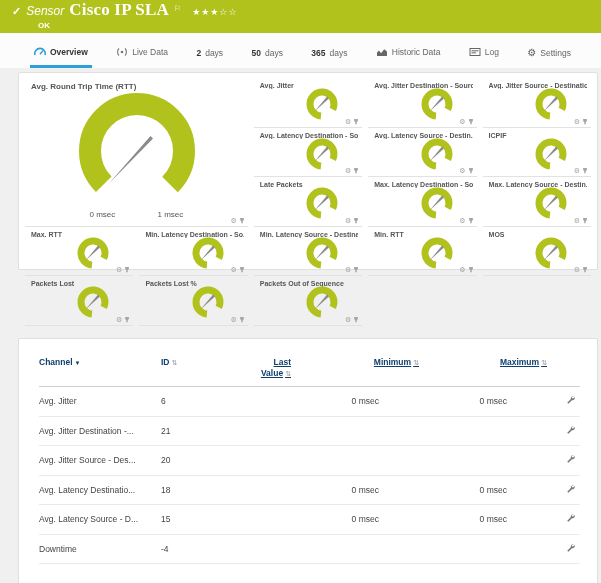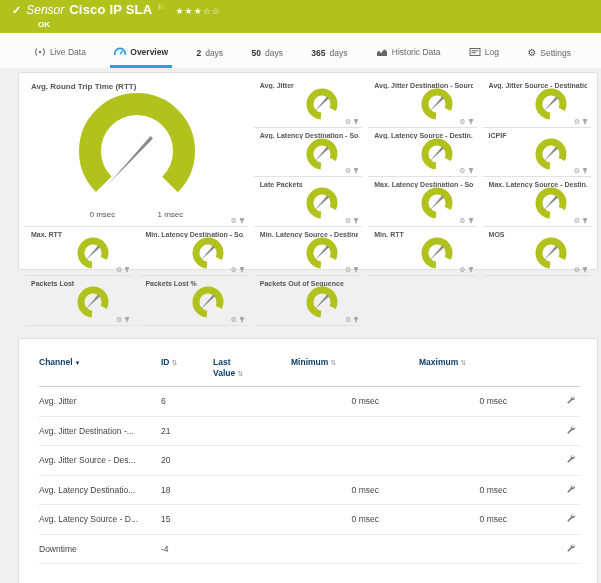--- a/index.html
+++ b/index.html
@@ -6,21 +6,21 @@
   body{
     width:601px;height:583px;position:relative;overflow:hidden;
     background:#f0f0f1;font-family:"Liberation Sans",sans-serif;
     -webkit-font-smoothing:antialiased;
   }
   
   .sensor-header{height:33px;background:#b2c21c;color:#fff;box-sizing:border-box;padding:3px 10px 0 12px;}
   .sh-line1{display:flex;align-items:baseline;gap:5px;line-height:14px;}
   .sh-check{font-size:11px;font-weight:bold;}
   .sh-kicker{font-style:italic;font-size:12px;}
-  .sh-title{font-size:13px;font-weight:bold;letter-spacing:.2px;}
+  .sh-title{font-size:17px;font-weight:bold;letter-spacing:.2px;font-family:Liberation Serif, serif;}
   .sh-flag{font-size:8px;vertical-align:super;position:relative;top:-4px;}
   .sh-stars{font-size:9px;letter-spacing:1px;margin-left:6px;}
   .sh-status{font-size:8px;font-weight:bold;margin:1px 0 12px 26px;}
   
   .tabbar{height:35px;background:#fcfcfc;display:flex;align-items:flex-end;
           justify-content:space-between;padding:0 26px 0 30px;box-sizing:border-box;}
   .tab{display:inline-flex;align-items:center;gap:4px;font-size:8.5px;color:#666;
        padding:9px 4px 7px;border-bottom:3px solid transparent;cursor:pointer;white-space:nowrap;}
   .tab.active{border-bottom-color:#2d9fd9;color:#333;font-weight:bold;}
   .tab .num{font-weight:bold;color:#333;}
@@ -47,21 +47,21 @@
   .scale-label{position:absolute;bottom:6px;width:50px;text-align:center;font-size:8px;color:#555;}
   .scale-label.min{left:20px;}
   .scale-label.max{left:88px;margin-top:40px;}
   
   .channel-table{border-collapse:collapse;table-layout:fixed;width:541px;margin:16px 20px 0;font-size:8.5px;}
   .channel-table col.w-channel{width:122px;} .channel-table col.w-id{width:52px;}
   .channel-table col.w-last{width:78px;}   .channel-table col.w-min{width:128px;}
   .channel-table col.w-max{width:128px;}   .channel-table col.w-act{width:33px;}
   .channel-table th{color:#0e3f6d;font-weight:bold;text-align:left;vertical-align:top;
                     padding:2px 0 7px;border-bottom:1px solid #cfcfcf;line-height:11px;}
-  .channel-table th.center{text-align:left;}
+  .channel-table th.center{text-align:right;text-decoration:underline;}
   .channel-table td{color:#444;padding:8px 0 8.5px;border-bottom:1px solid #eaeaea;vertical-align:middle;}
   .channel-table td.c-min,.channel-table td.c-max{text-align:right;padding-right:40px;}
   .channel-table td.c-act{text-align:right;padding-right:4px;}
   .sort-desc{font-size:6px;color:#0e3f6d;margin-left:2px;}
   .sort-both{font-size:7px;color:#9a9a9a;margin-left:2px;font-weight:normal;}
   .wrench-svg{width:10px;height:10px;fill:#777;cursor:pointer;}
 </style>
 </head>
 <body>
 
@@ -70,34 +70,34 @@
     <span class="sh-check">✓</span>
     <span class="sh-kicker">Sensor</span>
     <span class="sh-title">Cisco IP SLA</span>
     <span class="sh-flag">⚐</span>
     <span class="sh-stars"><span>★★★</span><span>☆☆</span></span>
   </div>
   <div class="sh-status">OK</div>
 </div>
 
 <div class="tabbar">
+  <div class="tab active">
+    <svg width="12" height="12" viewBox="0 0 12 12">
+        <path d="M1 9a5.2 5.2 0 1 1 10 0" fill="none" stroke="#2d9fd9" stroke-width="1.6"></path>
+        <line x1="6" y1="8.2" x2="8.8" y2="4.8" stroke="#2d9fd9" stroke-width="1.4"></line>
+      </svg>
+    <span>Overview</span>
+  </div>
   <div class="tab">
     <svg width="12" height="12" viewBox="0 0 12 12">
         <path d="M3 2.5a5 5 0 0 0 0 7" fill="none" stroke="#777" stroke-width="1.1"></path>
         <path d="M9 2.5a5 5 0 0 1 0 7" fill="none" stroke="#777" stroke-width="1.1"></path>
         <circle cx="6" cy="6" r="1.3" fill="#777"></circle>
       </svg>
     <span>Live Data</span>
-  </div>
-  <div class="tab active">
-    <svg width="12" height="12" viewBox="0 0 12 12">
-        <path d="M1 9a5.2 5.2 0 1 1 10 0" fill="none" stroke="#2d9fd9" stroke-width="1.6"></path>
-        <line x1="6" y1="8.2" x2="8.8" y2="4.8" stroke="#2d9fd9" stroke-width="1.4"></line>
-      </svg>
-    <span>Overview</span>
   </div>
   <div class="tab">
     <span class="num">2</span>
     <span>days</span>
   </div>
   <div class="tab">
     <span class="num">50</span>
     <span>days</span>
   </div>
   <div class="tab">

